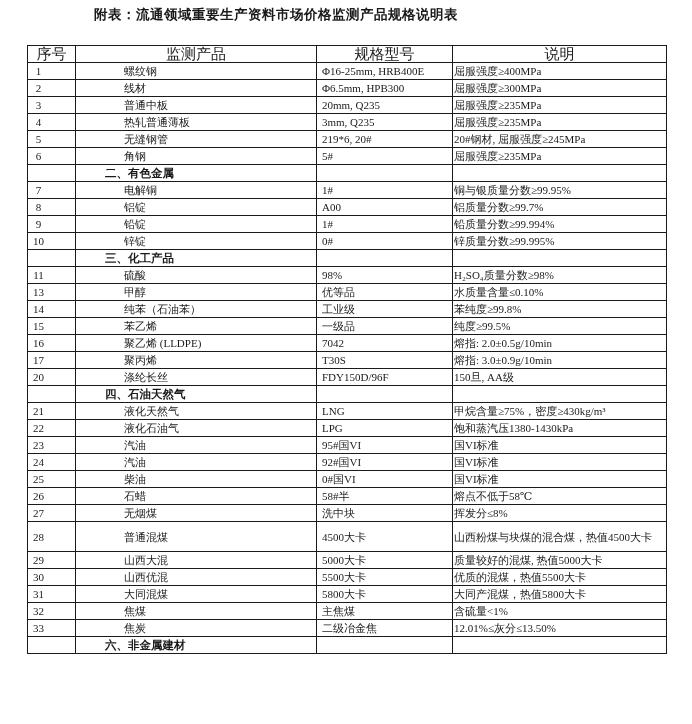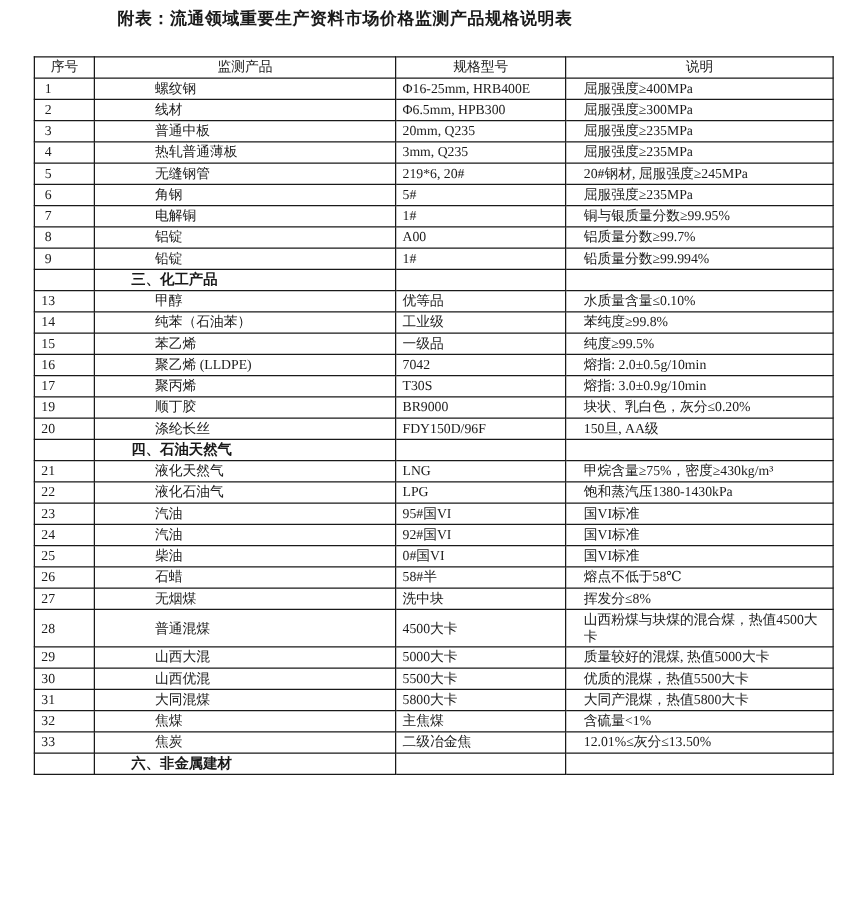--- a/index.html
+++ b/index.html
@@ -39,41 +39,41 @@
     padding: 0;
     font-size: 11px;
     font-weight: normal;
     height: 16px;
     line-height: 16px;
     vertical-align: middle;
     overflow: hidden;
   }
   .spec-table thead th {
     text-align: center;
-    font-size: 11px;
+    font-size: 15px;
   }
   td.c-no {
     text-align: center;
     padding-right: 26px;
   }
   td.c-name {
     padding-left: 48px;
     white-space: nowrap;
   }
   tr.section-row td.c-name {
     padding-left: 29px;
     font-weight: bold;
     font-size: 11.5px;
   }
   td.c-spec {
     padding-left: 5px;
     white-space: nowrap;
   }
   td.c-desc {
-    padding-left: 14px;
+    padding-left: 1px;
     padding-right: 3px;
     white-space: normal;
     line-height: 15px;
   }
   tr.tall td {
     height: 29px;
   }
   tr.tall td.c-desc {
     line-height: 14px;
   }
@@ -128,45 +128,63 @@
         <td class="c-name">无缝钢管</td>
         <td class="c-spec">219*6, 20#</td>
         <td class="c-desc">20#钢材, 屈服强度≥245MPa</td>
       </tr>
       <tr>
         <td class="c-no">6</td>
         <td class="c-name">角钢</td>
         <td class="c-spec">5#</td>
         <td class="c-desc">屈服强度≥235MPa</td>
       </tr>
+      <tr class="section-row">
+        <td class="c-no"></td>
+        <td class="c-name">二、有色金属</td>
+        <td class="c-spec"></td>
+        <td class="c-desc"></td>
+      </tr>
       <tr>
         <td class="c-no">7</td>
         <td class="c-name">电解铜</td>
         <td class="c-spec">1#</td>
         <td class="c-desc">铜与银质量分数≥99.95%</td>
       </tr>
       <tr>
         <td class="c-no">8</td>
         <td class="c-name">铝锭</td>
         <td class="c-spec">A00</td>
         <td class="c-desc">铝质量分数≥99.7%</td>
       </tr>
       <tr>
         <td class="c-no">9</td>
         <td class="c-name">铅锭</td>
         <td class="c-spec">1#</td>
         <td class="c-desc">铅质量分数≥99.994%</td>
+      </tr>
+      <tr>
+        <td class="c-no">10</td>
+        <td class="c-name">锌锭</td>
+        <td class="c-spec">0#</td>
+        <td class="c-desc">锌质量分数≥99.995%</td>
       </tr>
       <tr class="section-row">
         <td class="c-no"></td>
         <td class="c-name">三、化工产品</td>
         <td class="c-spec"></td>
         <td class="c-desc"></td>
       </tr>
       <tr>
+        <td class="c-no">11</td>
+        <td class="c-name">硫酸</td>
+        <td class="c-spec">98%</td>
+        <td class="c-desc">H₂SO₄质量分数≥98%</td>
+      </tr>
+      <tr>
         <td class="c-no">13</td>
         <td class="c-name">甲醇</td>
         <td class="c-spec">优等品</td>
         <td class="c-desc">水质量含量≤0.10%</td>
       </tr>
       <tr>
         <td class="c-no">14</td>
         <td class="c-name">纯苯（石油苯）</td>
         <td class="c-spec">工业级</td>
         <td class="c-desc">苯纯度≥99.8%</td>
@@ -181,26 +199,20 @@
         <td class="c-no">16</td>
         <td class="c-name">聚乙烯 (LLDPE)</td>
         <td class="c-spec">7042</td>
         <td class="c-desc">熔指: 2.0±0.5g/10min</td>
       </tr>
       <tr>
         <td class="c-no">17</td>
         <td class="c-name">聚丙烯</td>
         <td class="c-spec">T30S</td>
         <td class="c-desc">熔指: 3.0±0.9g/10min</td>
-      </tr>
-      <tr>
-        <td class="c-no">19</td>
-        <td class="c-name">顺丁胶</td>
-        <td class="c-spec">BR9000</td>
-        <td class="c-desc">块状、乳白色，灰分≤0.20%</td>
       </tr>
       <tr>
         <td class="c-no">20</td>
         <td class="c-name">涤纶长丝</td>
         <td class="c-spec">FDY150D/96F</td>
         <td class="c-desc">150旦, AA级</td>
       </tr>
       <tr class="section-row">
         <td class="c-no"></td>
         <td class="c-name">四、石油天然气</td>

